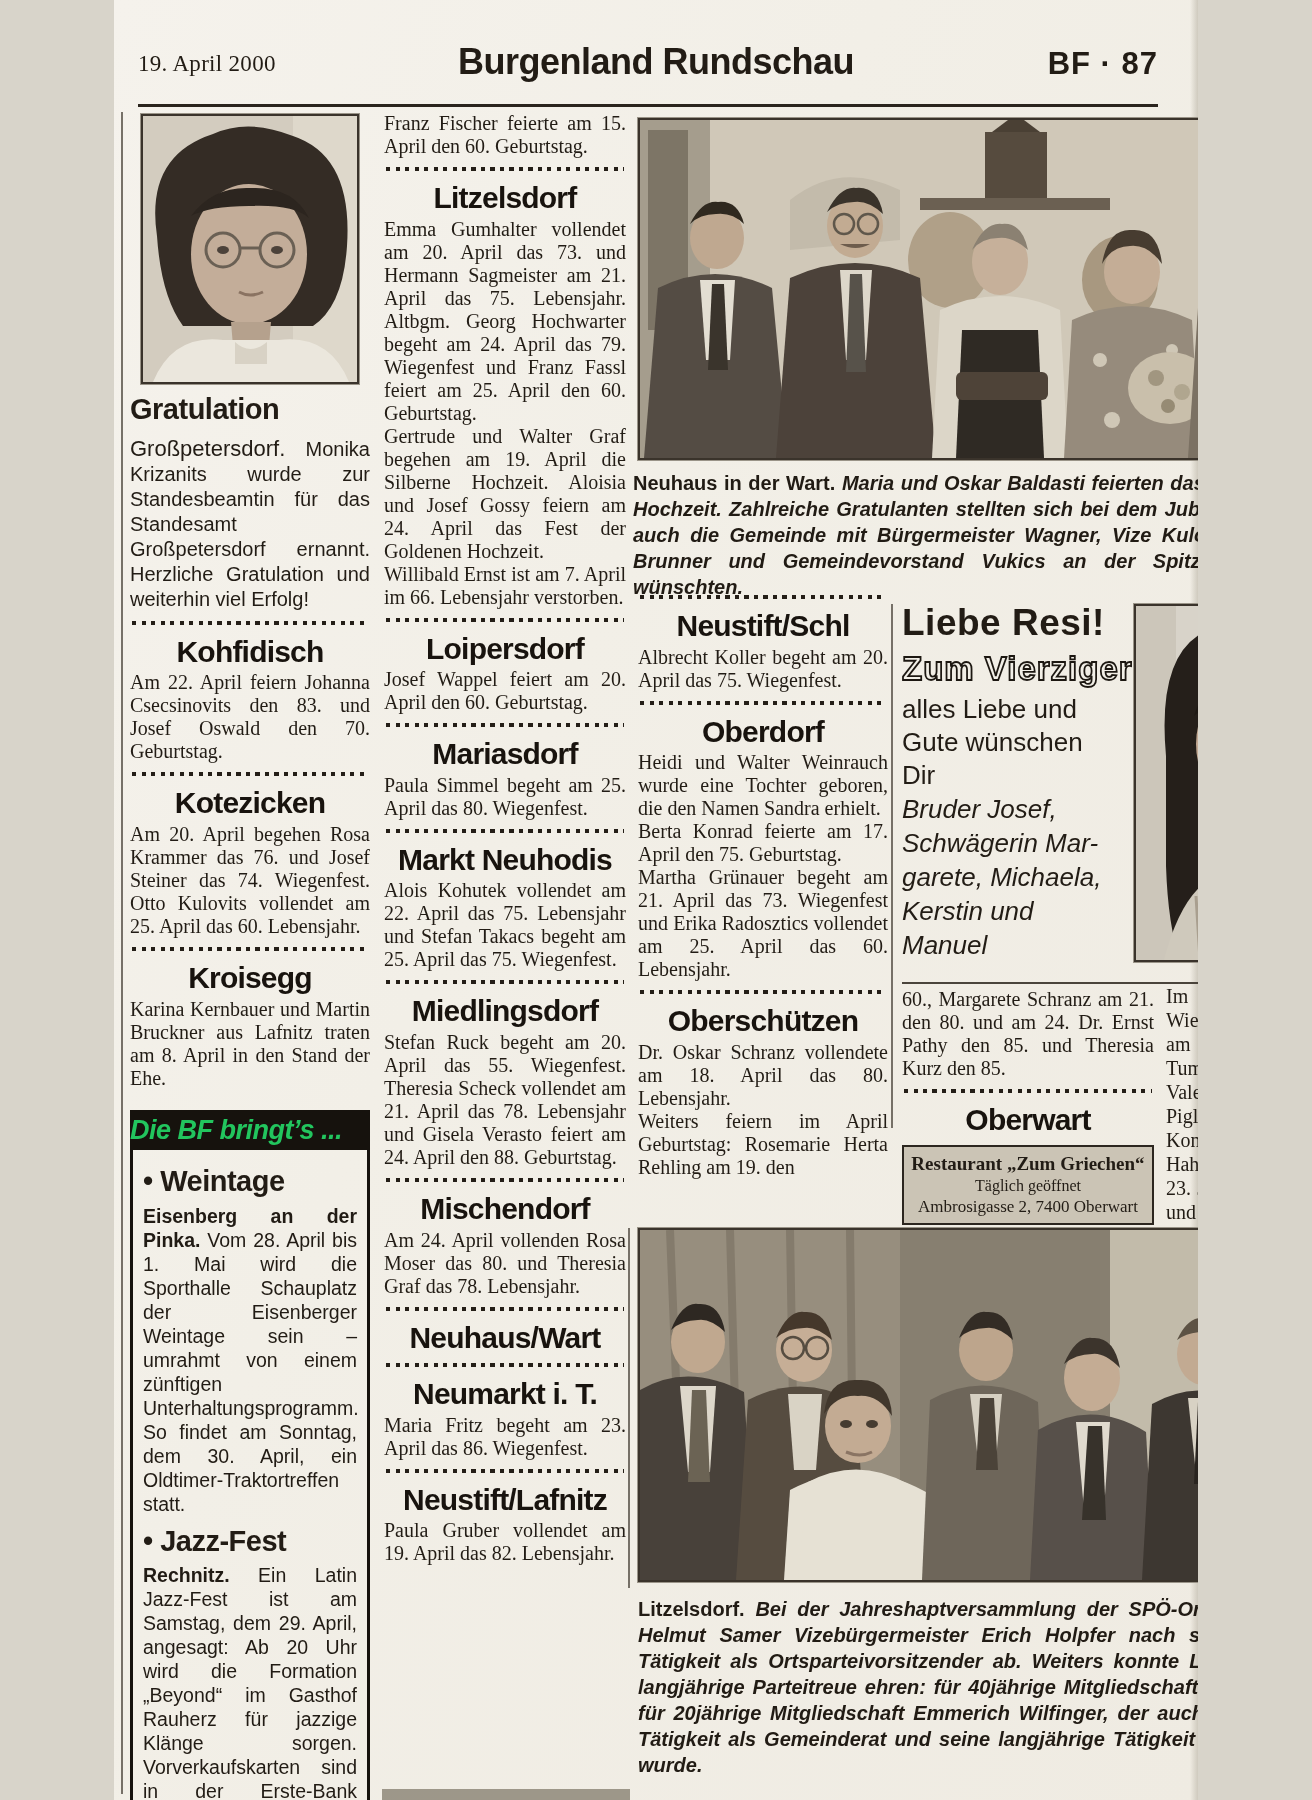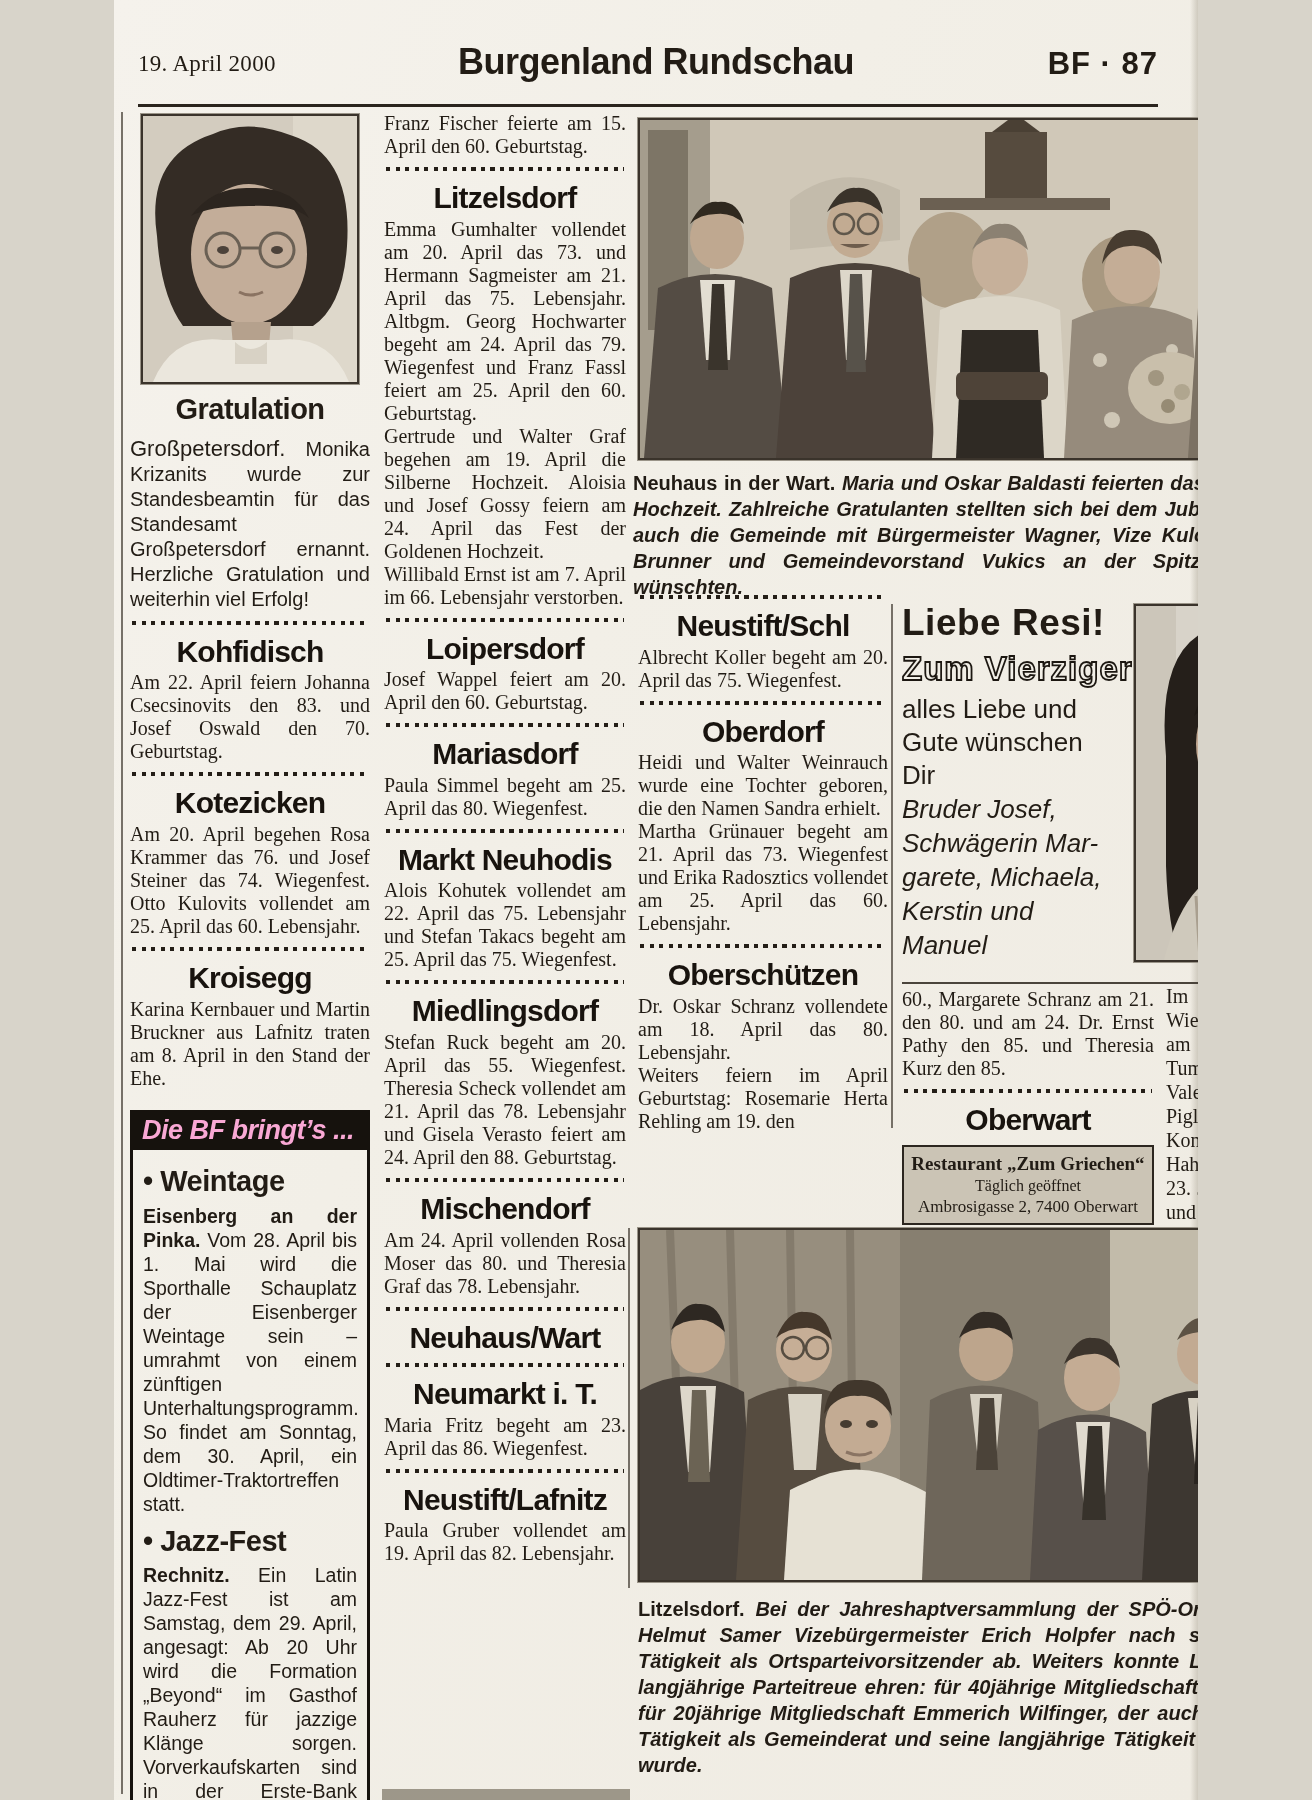--- a/index.html
+++ b/index.html
@@ -27,25 +27,25 @@
   .lead { font-weight:normal; font-family:"Liberation Sans", sans-serif; font-size:22px; }
   .ital { font-style:italic; }
 
   
   .photo-frame { border:2px solid #3a332b; background:#c8c1b2; box-shadow:0 0 0 1px #9a9488; }
   .photo-frame svg { display:block; }
 
   .cap { font:italic bold 20px/26px "Liberation Sans", sans-serif; color:#211b14; text-align:justify; }
   .cap .cap-lead { font-style:normal; font-weight:bold; }
 
-  .photo-caption-center { text-align:center; font:bold 29px/1.1 "Liberation Sans", sans-serif; margin-top:10px; letter-spacing:-.5px; }
+  .photo-caption-center { font:bold 29px/1.1 "Liberation Sans", sans-serif; margin-top:10px; letter-spacing:-.5px; }
 
   
   .bfbox { margin-top:20px; }
-  .bfbox-bar { background:#16120d; color:#f9a8d4; font:bold italic 27px/40px "Liberation Sans", sans-serif; padding-left:12px; letter-spacing:-.5px; }
+  .bfbox-bar { background:#16120d; color:#22c55e; font:bold italic 27px/40px "Liberation Sans", sans-serif; letter-spacing:-.5px; }
   .bfbox-inner { border:3px solid #16120d; border-top:none; padding:14px 10px 12px 10px; }
   .bf-head { font:bold 29px/1.1 "Liberation Sans", sans-serif; letter-spacing:-.5px; margin:10px 0 6px; }
   .bf-head:first-child { margin-top:2px; }
   p.bf-body { font:19.5px/24px "Liberation Sans", sans-serif; text-align:justify; color:#211b14; }
   .bf-lead { font-weight:bold; }
 
   
   .ad-resi { position:absolute; left:788px; top:604px; width:500px; height:372px; }
   .ad-title { font:bold 37px/1 "Liberation Sans", sans-serif; letter-spacing:.5px; margin-bottom:10px; }
   .ad-outline { font:bold 33px/1.1 "Liberation Sans", sans-serif; letter-spacing:1px;
@@ -252,20 +252,21 @@
   </div>
 
   <div class="col" style="left:524px; top:586px; width:250px;">
     <div class="dots"></div>
     <h2 class="town">Neustift/Schl</h2>
     <p class="body">Albrecht Koller begeht am 20. April das 75. Wiegenfest.</p>
 
     <div class="dots"></div>
     <h2 class="town">Oberdorf</h2>
     <p class="body">Heidi und Walter Weinrauch wurde eine Tochter geboren, die den Namen Sandra erhielt.</p>
+    <p class="body">Berta Konrad feierte am 17. April den 75. Geburtstag.</p>
     <p class="body">Martha Grünauer begeht am 21. April das 73. Wiegenfest und Erika Radosztics vollendet am 25. April das 60. Lebensjahr.</p>
 
     <div class="dots"></div>
     <h2 class="town">Oberschützen</h2>
     <p class="body">Dr. Oskar Schranz vollendete am 18. April das 80. Lebensjahr.</p>
     <p class="body">Weiters feiern im April Geburtstag: Rosemarie Herta Rehling am 19. den</p>
   </div>
 
   <div class="ad-resi">
     <div class="ad-title">Liebe Resi!</div>

